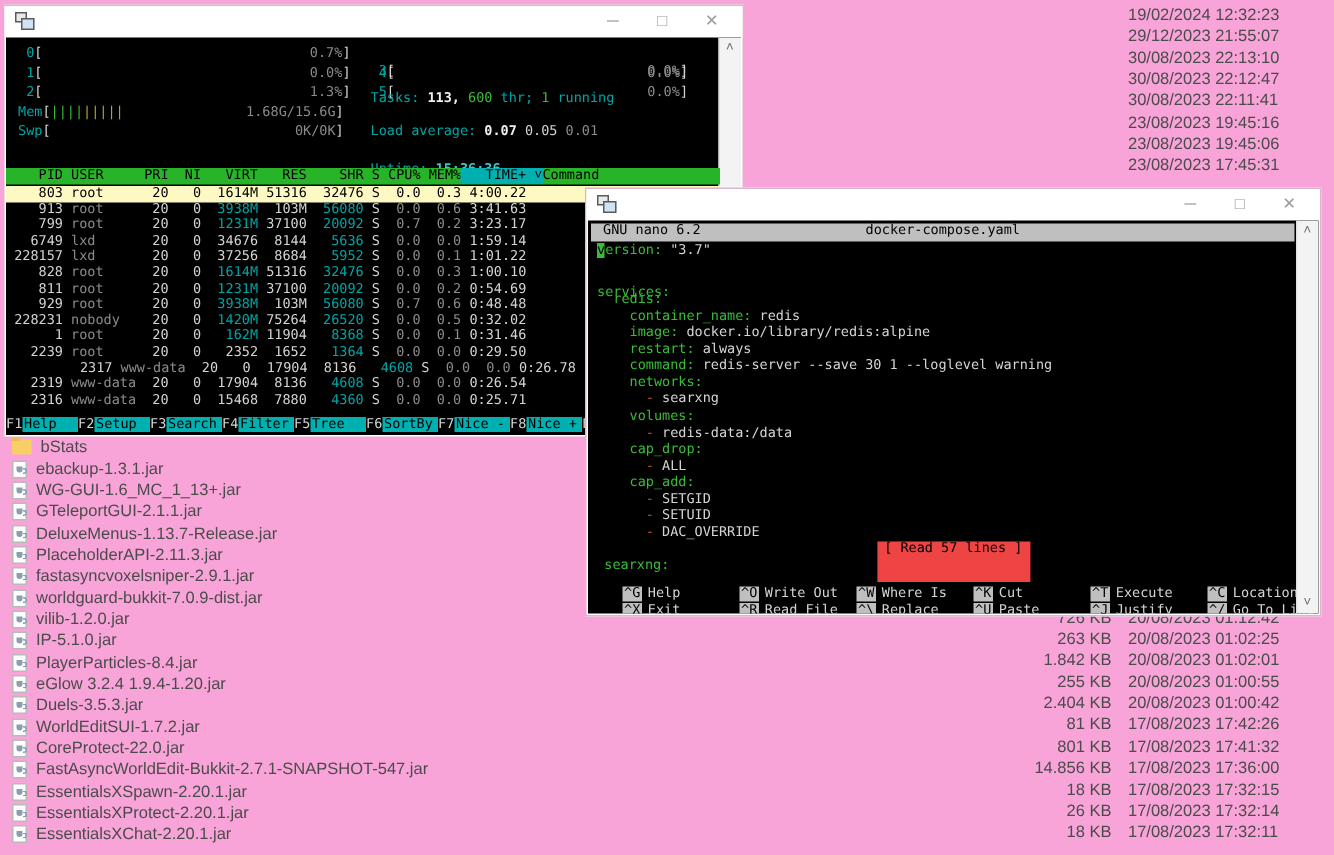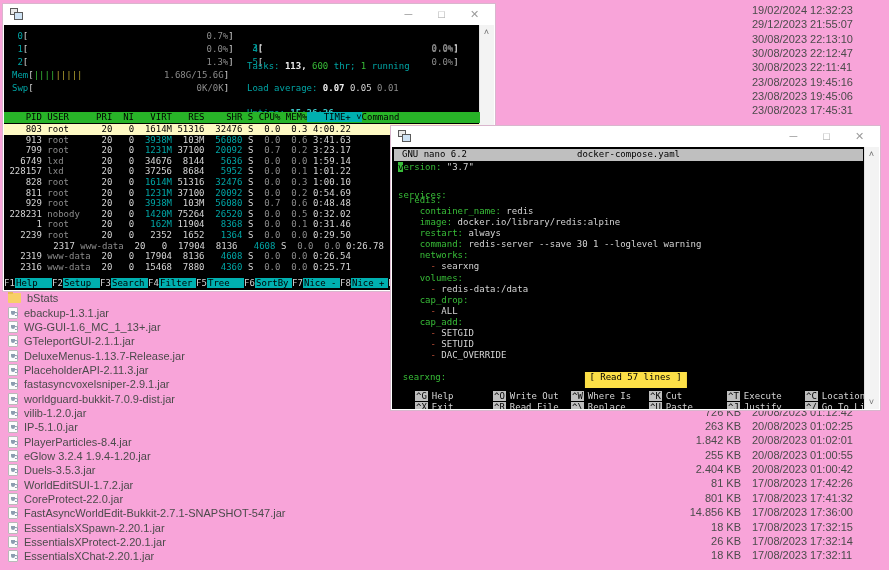--- a/index.html
+++ b/index.html
@@ -54,21 +54,21 @@
   .selrow span{color:#000 !important;font-weight:normal !important}
   .fbar{position:absolute;left:0;right:0;height:12px;white-space:nowrap}
   .fk{display:inline-block;width:11px;color:#d4d4d4}
   .fl{display:inline-block;width:37px;background:#00b0b0;color:#000;padding-left:1px;box-sizing:border-box}
   
   .nanohdr{position:absolute;top:2px;left:2px;right:16px;height:12px;background:#bfbfbf;color:#000}
   .nanohdr .app{position:absolute;left:8px;top:0}
   .nanohdr .file{position:absolute;left:0;right:0;top:0;text-align:center}
   .nkey{color:#38bd38}.nval{color:#d4d4d4}.ndash{color:#c05038}
   .ncursor{background:#38bd38;color:#000}
-  .nanostatus{position:absolute;background:#fde047;color:#000;padding:0 5px;height:16px;line-height:11px}
+  .nanostatus{position:absolute;background:#ef4444;color:#000;padding:0 5px;height:27px;line-height:11px}
   .nshort{position:absolute;left:23px;right:16px;height:11px;display:flex}
   .nitem{width:78px;flex:0 0 78px;white-space:nowrap}
   .sk{background:#bfbfbf;color:#000;padding:0 1px}
   .sl{color:#d4d4d4;margin-left:4px}
 </style>
 </head>
 <body>
 
 <div class="top-dates">
     <div>19/02/2024 12:32:23</div>

